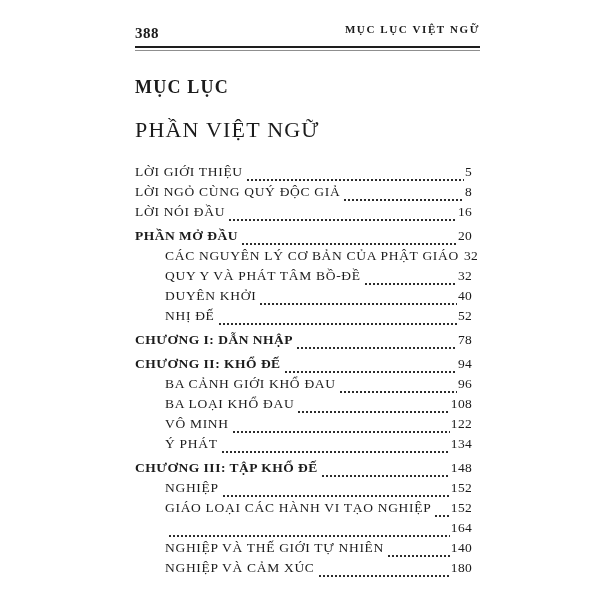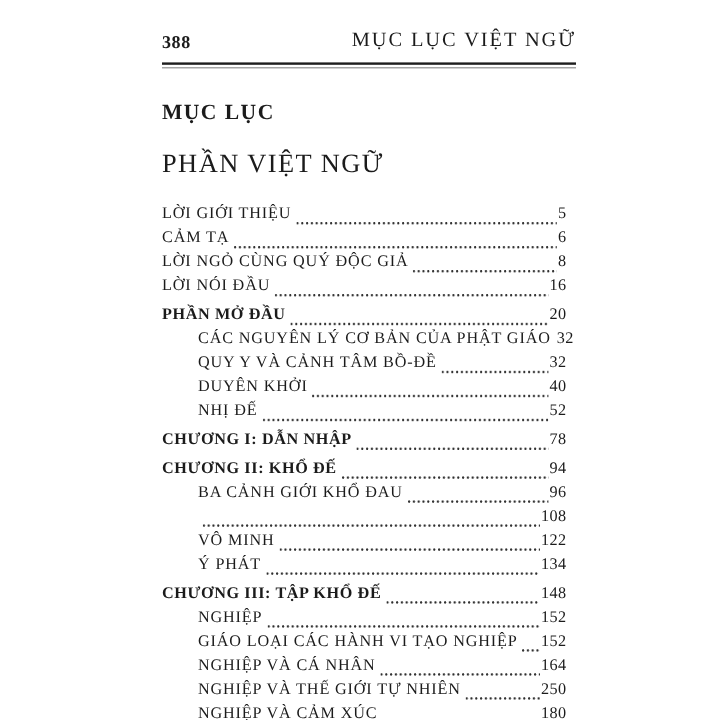--- a/index.html
+++ b/index.html
@@ -21,22 +21,22 @@
     justify-content: space-between;
     align-items: center;
   }
   .folio {
     font-size: 15px;
     font-weight: bold;
     letter-spacing: 0.5px;
     line-height: 1;
   }
   .running-title {
-    font-size: 17px;
-    font-weight: normal;
+    font-size: 11px;
+    font-weight: bold;
     letter-spacing: 1.6px;
     line-height: 1;
     margin-bottom: 7px;
     white-space: nowrap;
   }
   .rule {
     margin-top: 4px;
     height: 2px;
     border-top: 2.5px solid #1e1e1e;
     border-bottom: 1.5px solid #8f8f8f;
@@ -105,25 +105,20 @@
   <div class="section-title">PHẦN VIỆT NGỮ</div>
 
   <div class="toc">
 
     <div class="row">
       <span class="lbl">LỜI GIỚI THIỆU</span>
       <span class="dots"></span>
       <span class="pg">5</span>
     </div>
 
-    <div class="row">
-      <span class="lbl">CẢM TẠ</span>
-      <span class="dots"></span>
-      <span class="pg">6</span>
-    </div>
 
     <div class="row">
       <span class="lbl">LỜI NGỎ CÙNG QUÝ ĐỘC GIẢ</span>
       <span class="dots"></span>
       <span class="pg">8</span>
     </div>
 
     <div class="row">
       <span class="lbl">LỜI NÓI ĐẦU</span>
       <span class="dots"></span>
@@ -136,21 +131,21 @@
       <span class="pg">20</span>
     </div>
 
     <div class="row sub">
       <span class="lbl">CÁC NGUYÊN LÝ CƠ BẢN CỦA PHẬT GIÁO</span>
       <span class="dots"></span>
       <span class="pg">32</span>
     </div>
 
     <div class="row sub">
-      <span class="lbl">QUY Y VÀ CẢNH TÂM BỒ-ĐỀ</span>
+      <span class="lbl">QUY Y VÀ PHÁT TÂM BỒ-ĐỀ</span>
       <span class="dots"></span>
       <span class="pg">32</span>
     </div>
 
     <div class="row sub">
       <span class="lbl">DUYÊN KHỞI</span>
       <span class="dots"></span>
       <span class="pg">40</span>
     </div>
 
@@ -172,20 +167,21 @@
       <span class="pg">94</span>
     </div>
 
     <div class="row sub">
       <span class="lbl">BA CẢNH GIỚI KHỔ ĐAU</span>
       <span class="dots"></span>
       <span class="pg">96</span>
     </div>
 
     <div class="row sub">
+      <span class="lbl">BA LOẠI KHỔ ĐAU</span>
       <span class="dots"></span>
       <span class="pg">108</span>
     </div>
 
     <div class="row sub">
       <span class="lbl">VÔ MINH</span>
       <span class="dots"></span>
       <span class="pg">122</span>
     </div>
 
@@ -207,29 +203,28 @@
       <span class="pg">152</span>
     </div>
 
     <div class="row sub">
       <span class="lbl">GIÁO LOẠI CÁC HÀNH VI TẠO NGHIỆP</span>
       <span class="dots"></span>
       <span class="pg">152</span>
     </div>
 
     <div class="row sub">
-      <span class="lbl">NGHIỆP VÀ CÁ NHÂN</span>
       <span class="dots"></span>
       <span class="pg">164</span>
     </div>
 
     <div class="row sub">
       <span class="lbl">NGHIỆP VÀ THẾ GIỚI TỰ NHIÊN</span>
       <span class="dots"></span>
-      <span class="pg">250</span>
+      <span class="pg">140</span>
     </div>
 
     <div class="row sub">
       <span class="lbl">NGHIỆP VÀ CẢM XÚC</span>
       <span class="dots"></span>
       <span class="pg">180</span>
     </div>
 
   </div>
 </div>

